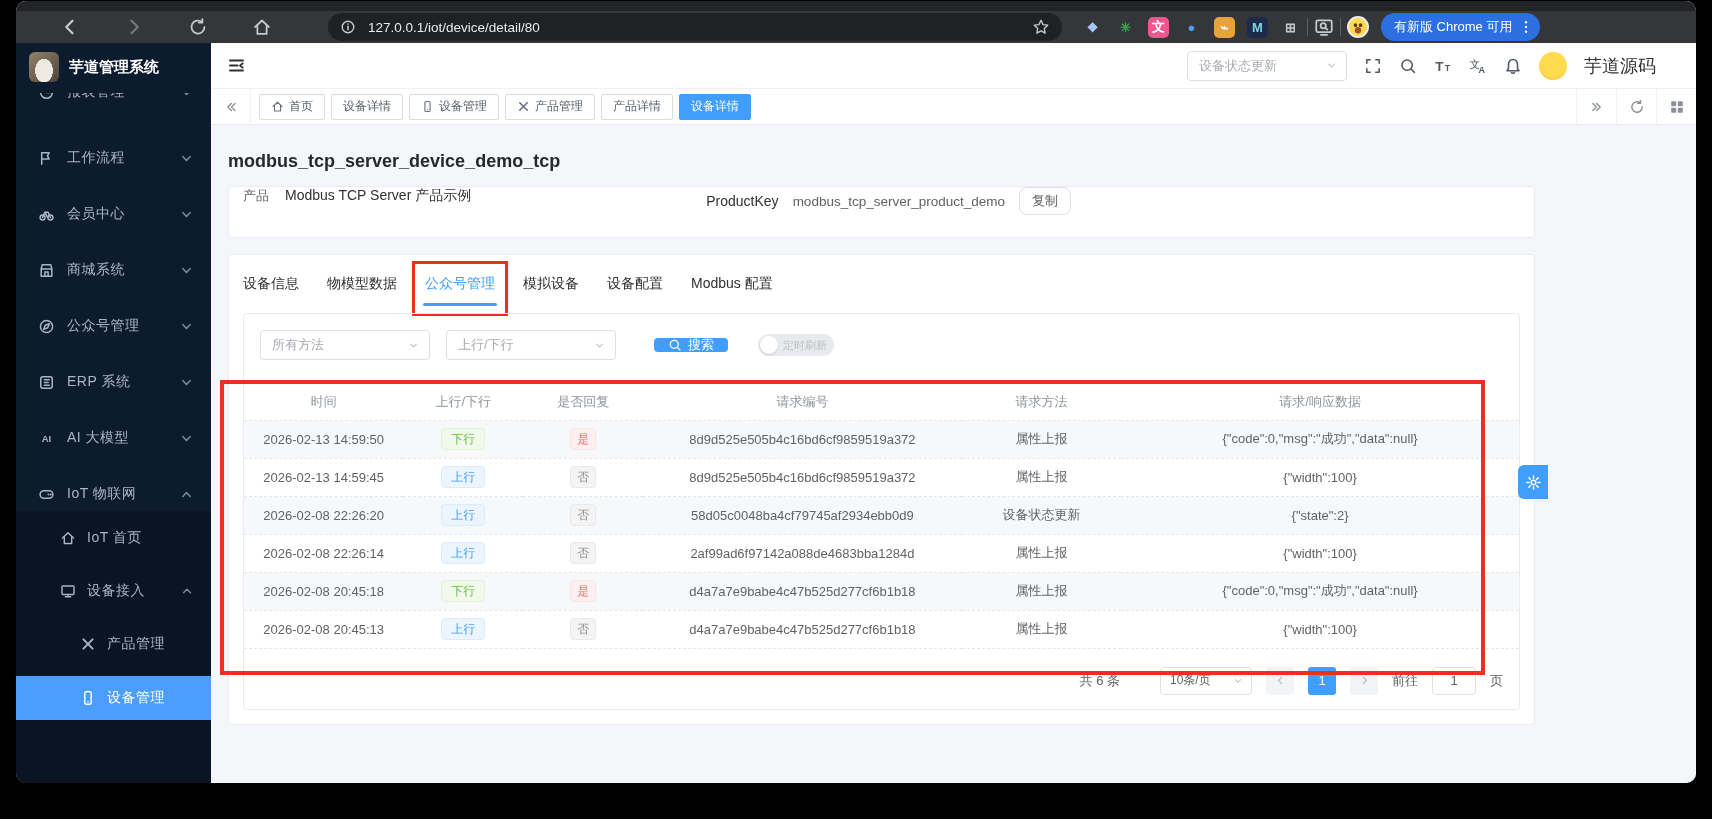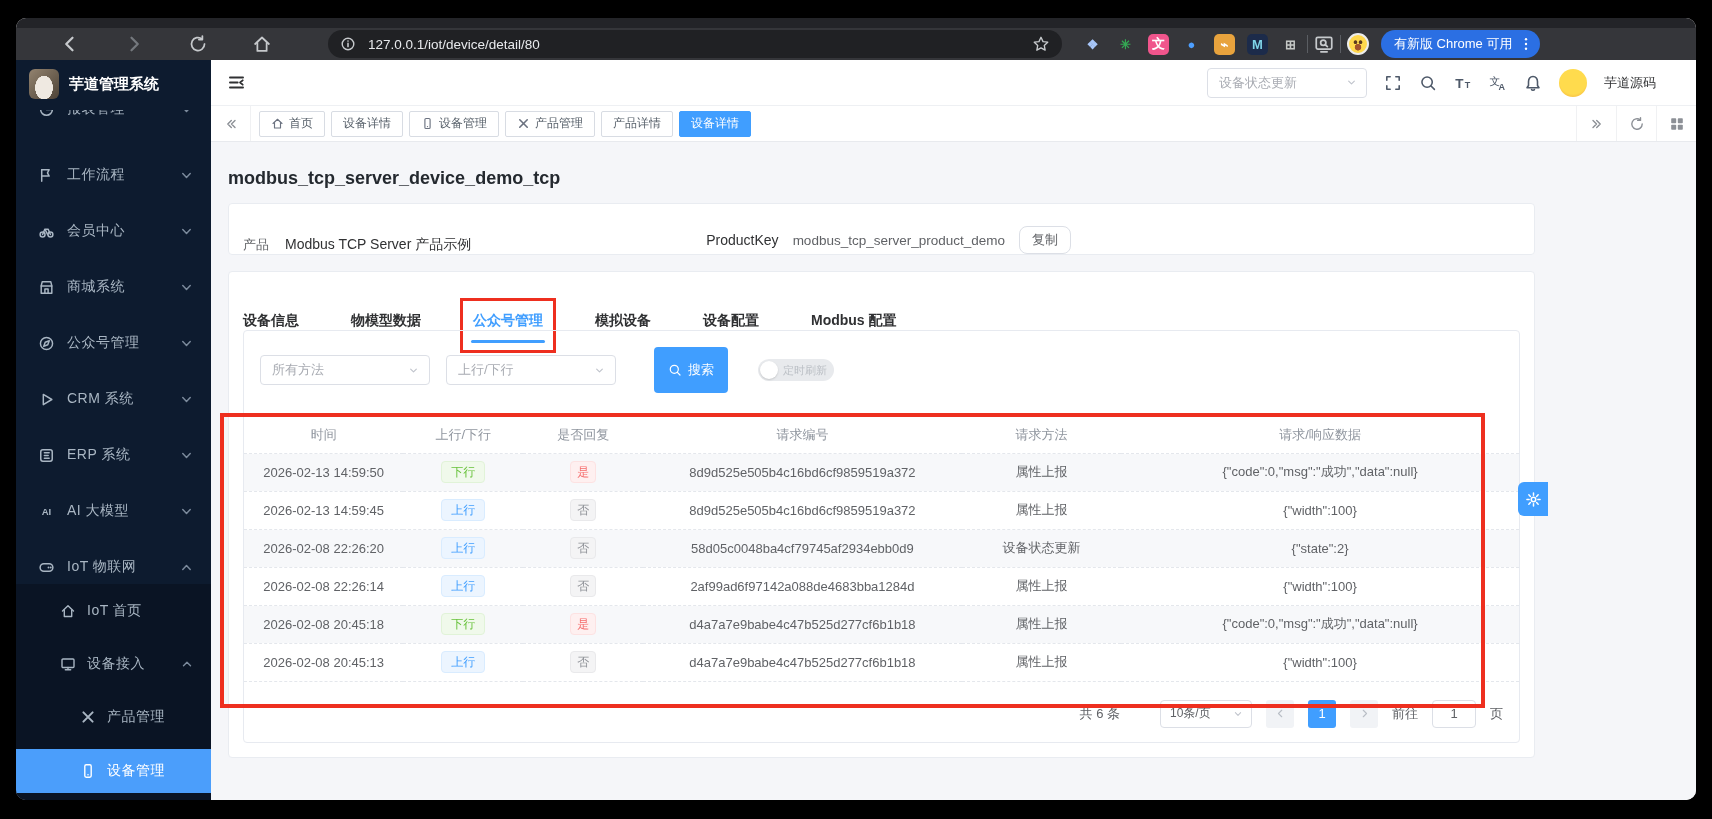--- a/index.html
+++ b/index.html
@@ -1,19 +1,19 @@
 <!DOCTYPE html>
 <html><head>
 <meta charset="utf-8">
 <style>
   * { box-sizing: border-box; margin: 0; padding: 0; }
   html,body { width:1712px; height:819px; background:#000; overflow:hidden;
     font-family:"Liberation Sans", sans-serif; }
 
-  .window { position:absolute; left:16px; top:18px; width:1680px; height:782px;
+  .window { position:absolute; left:16px; top:1px; width:1680px; height:782px;
     border-radius:10px; overflow:hidden; background:#fff; display:flex; flex-direction:column; }
 
   
   .tabstrip { height:10px; background:#232428; }
   .toolbar { height:32px; background:#35363a; display:flex; align-items:center; position:relative; }
   .tb-nav { display:flex; align-items:center; gap:44px; margin-left:44px; }
   .icn { display:inline-flex; align-items:center; justify-content:center; }
   .icn svg { display:block; }
   .tb-icn { width:20px; height:20px; font-size:18px; color:#c6c9cc; }
   .tb-icn.dim { color:#74787d; }
@@ -64,68 +64,68 @@
   .topbar { height:46px; flex:0 0 46px; background:#fff; border-bottom:1px solid #eef0f3;
     display:flex; align-items:center; padding:0 40px 0 16px; }
   .fold { width:19px; height:19px; color:#303133; cursor:pointer; }
   .top-right { margin-left:auto; display:flex; align-items:center; gap:17px; }
   .tenant-select { width:160px; height:30px; border:1px solid #dcdfe6; border-radius:4px;
     display:flex; align-items:center; padding:0 8px 0 11px; color:#a8abb2; font-size:13px; cursor:pointer; }
   .tenant-select .chev { margin-left:auto; width:13px; height:13px; color:#c0c4cc; }
   .top-icn { width:18px; height:18px; color:#4e5969; cursor:pointer; }
   .user-avatar { width:28px; height:28px; border-radius:50%;
     background: radial-gradient(circle at 50% 42%, #ffdb4d 62%, #ef9f3a); }
-  .user-name { font-size:13px; color:#303133;font-family:Liberation Serif, serif; }
+  .user-name { font-size:18px; color:#303133;font-family:Liberation Serif, serif; }
 
   .tabsbar { height:36px; flex:0 0 36px; background:#fff; border-bottom:1px solid #e8eaee;
     display:flex; align-items:center; }
   .collapse-btn { width:40px; height:100%; display:flex; align-items:center; justify-content:center;
     color:#8c9096; border-right:1px solid #f0f1f3; cursor:pointer; }
   .collapse-btn .icn, .tabs-right .icn { width:16px; height:16px; }
   #crumbs { display:flex; align-items:center; margin-left:8px; }
   .crumb { display:flex; align-items:center; gap:5px; height:26px; padding:0 11px;
     border:1px solid #d8dce3; border-radius:2px; margin-right:6px; font-size:12px;
     color:#57606a; background:#fff; cursor:pointer; white-space:nowrap; }
   .crumb .icn { width:13px; height:13px; color:#6b7280; }
   .crumb.active { background:#409eff; border-color:#409eff; color:#fff; }
   .tabs-right { margin-left:auto; display:flex; align-items:center; height:100%; }
   .tr-btn { width:40px; height:100%; display:flex; align-items:center; justify-content:center;
     color:#8c9096; border-left:1px solid #f0f1f3; cursor:pointer; }
 
   
   .main { flex:1; background:#f5f6f9; padding-left:17px; position:relative; overflow:hidden; }
   .page-title { margin-top:26px; font-size:18px; font-weight:bold; color:#24292f; }
   .card { background:#fff; border:1px solid #e9ecf1; border-radius:4px; }
-  .product-card { margin:14px 161px 0 0; height:52px; display:flex; align-items:flex-end;
+  .product-card { margin:14px 161px 0 0; height:52px; display:flex; align-items:flex-start;
     padding:0 14px; font-size:13px; }
   .p-label { color:#606266; margin-right:16px; }
   .p-value { color:#303133; font-size:14px; }
   .pk-group { margin-left:auto; margin-right:449px; display:flex; align-items:center; gap:14px; }
   .pk-label { color:#303133; font-size:14px; }
   .pk-value { color:#606266; font-size:13.5px; }
   .copy-btn { height:28px; padding:0 12px; border:1px solid #dcdfe6; border-radius:8px;
     background:#fff; color:#606266; font-size:13px; cursor:pointer; }
 
   .detail-card { margin:16px 161px 0 0; padding:0 14px 14px; position:relative; }
-  .detail-tabs { display:flex; gap:52px; height:58px; align-items:flex-end;
-    font-size:14px; font-weight:bold; color:#303133; }
+  .detail-tabs { display:flex; gap:28px; height:58px; align-items:center;
+    font-size:14px; font-weight:normal; color:#303133; }
   .dtab { position:relative; cursor:pointer; }
   .dtab.active { color:#409eff; }
   .dtab.active::after { content:""; position:absolute; left:-2px; right:-2px; bottom:-13px;
     height:3px; background:#409eff; border-radius:2px; }
   .tab-annotation { position:absolute; left:-13px; right:-13px; top:-14px; bottom:-23px;
     border:3px solid #ee2f1f; pointer-events:none; }
 
   .inner-card { border:1px solid #e7eaf0; border-radius:4px; padding:16px 16px 14px; position:relative; }
   .filters { display:flex; align-items:center; gap:16px; }
   .f-select { width:170px; height:30px; border:1px solid #dcdfe6; border-radius:4px;
     display:flex; align-items:center; padding:0 9px 0 11px; color:#a8abb2; font-size:13px;
     background:#fff; cursor:pointer; }
   .f-select .chev { margin-left:auto; width:13px; height:13px; color:#c0c4cc; }
-  .search-btn { margin-left:22px; height:46px; padding:0 14px; border:none; border-radius:4px;
+  .search-btn { margin-left:22px; height:14px; padding:0 14px; border:none; border-radius:4px;
     background:#409eff; color:#fff; font-size:13px; display:flex; align-items:center; gap:6px; cursor:pointer;font-family:Liberation Serif, serif; }
   .search-btn .icn { width:14px; height:14px; }
   .switch { margin-left:14px; width:76px; height:22px; border-radius:11px; background:#e8eaed;
     display:flex; align-items:center; padding:0 5px 0 2px; cursor:pointer; }
   .switch-knob { width:18px; height:18px; border-radius:50%; background:#fff;
     box-shadow:0 1px 2px rgba(0,0,0,.15); }
   .switch-label { margin-left:5px; font-size:11px; color:#bcc0c6; white-space:nowrap; }
 
   .table-wrap { margin:24px -16px 0; position:relative; }
   table { width:100%; border-collapse:collapse; table-layout:fixed; font-size:13px; color:#606266; }
@@ -324,35 +324,20 @@
                 <svg viewBox="0 0 16 16" width="100%" height="100%" fill="none" stroke="currentColor" stroke-width="1.4" stroke-linecap="round" stroke-linejoin="round">
                   <path d="M4.5 6.2 8 9.8l3.5-3.6"></path>
                 </svg>
               </span>
             </div>
           </div>
           <div class="side-item">
             <div class="side-inner">
               <span class="icn">
                 <svg viewBox="0 0 16 16" width="100%" height="100%" fill="none" stroke="currentColor" stroke-width="1.4" stroke-linecap="round" stroke-linejoin="round">
-                  <path d="M5 3.2 13 8l-8 4.8z"></path>
-                </svg>
-              </span>
-              <span class="side-label">CRM 系统</span>
-              <span class="icn side-chev">
-                <svg viewBox="0 0 16 16" width="100%" height="100%" fill="none" stroke="currentColor" stroke-width="1.4" stroke-linecap="round" stroke-linejoin="round">
-                  <path d="M4.5 6.2 8 9.8l3.5-3.6"></path>
-                </svg>
-              </span>
-            </div>
-          </div>
-          <div class="side-item">
-            <div class="side-inner">
-              <span class="icn">
-                <svg viewBox="0 0 16 16" width="100%" height="100%" fill="none" stroke="currentColor" stroke-width="1.4" stroke-linecap="round" stroke-linejoin="round">
                   <rect x="2.6" y="2.6" width="10.8" height="10.8" rx="2"></rect>
                   <path d="M6 5.5h4.5M6 8h3.6M6 10.5h4.5"></path>
                 </svg>
               </span>
               <span class="side-label">ERP 系统</span>
               <span class="icn side-chev">
                 <svg viewBox="0 0 16 16" width="100%" height="100%" fill="none" stroke="currentColor" stroke-width="1.4" stroke-linecap="round" stroke-linejoin="round">
                   <path d="M4.5 6.2 8 9.8l3.5-3.6"></path>
                 </svg>
               </span>

